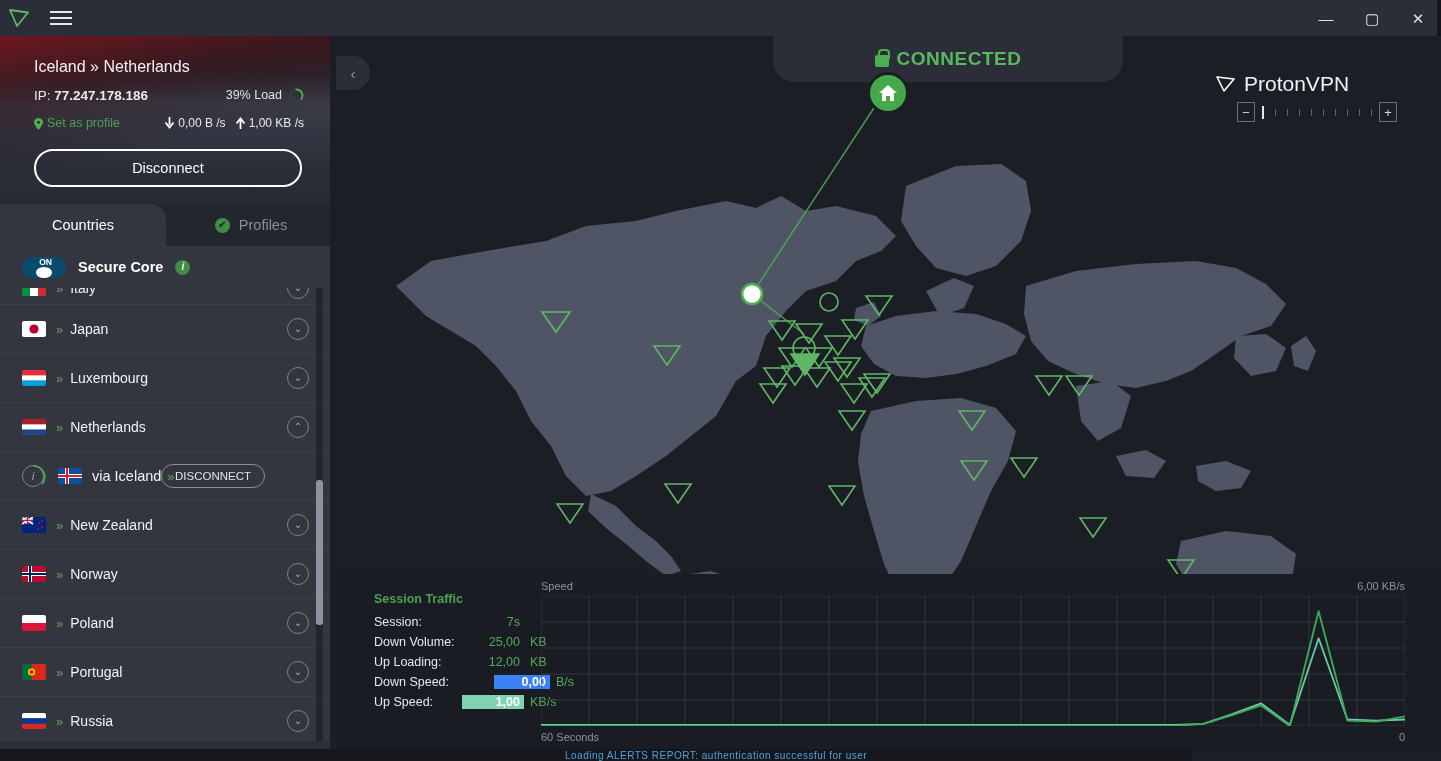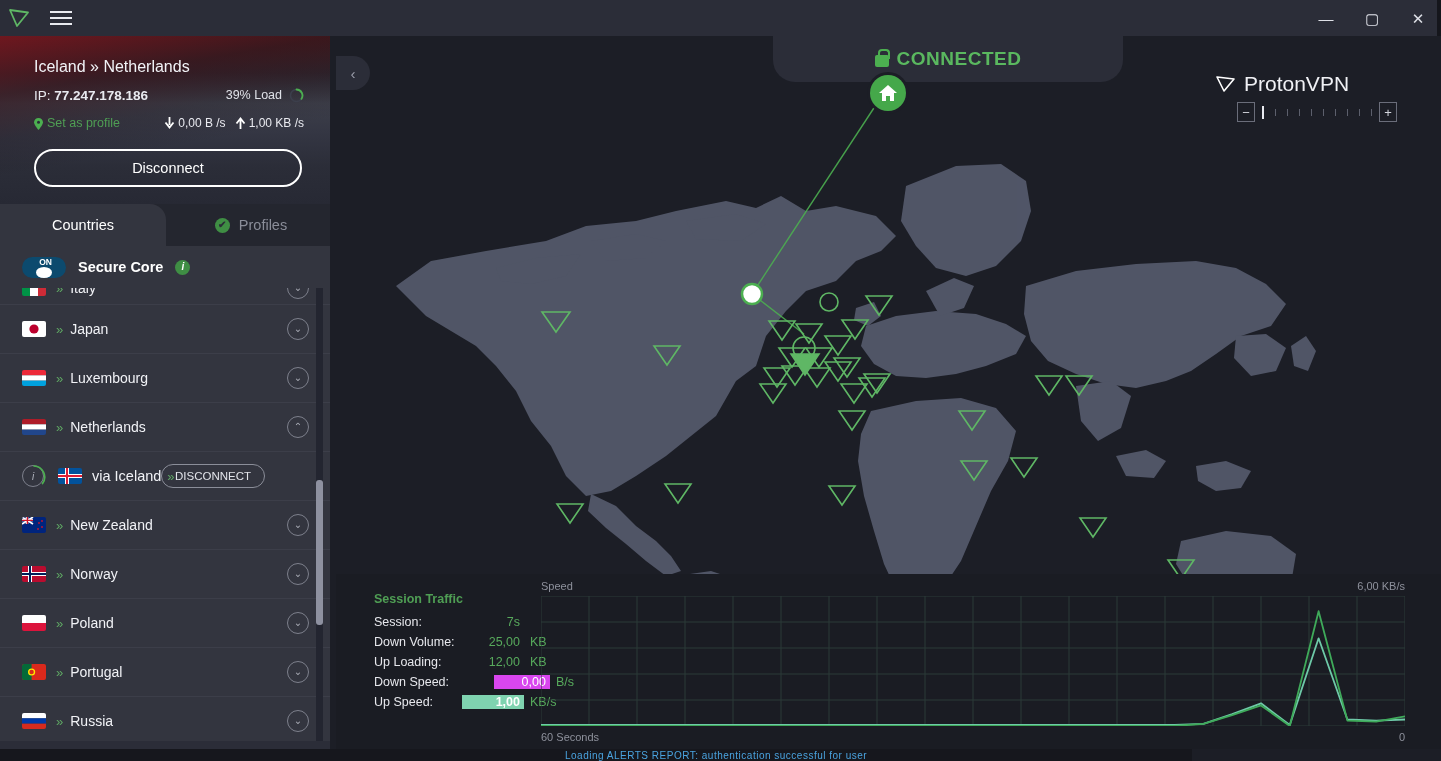--- a/index.html
+++ b/index.html
@@ -95,21 +95,21 @@
   
   .bottom-panel {
     position: absolute; left: 336px; bottom: 12px; width: 1105px; height: 175px;
     background: #1a1c23; z-index: 3;
   }
   .session-box { position: absolute; left: 38px; top: 18px; width: 200px; }
   .session-title { color: #4f9e54; font-size: 12.5px; font-weight: bold; margin-bottom: 6px; }
   .srow { display: flex; align-items: center; height: 20px; font-size: 12.5px; }
   .slabel { color: #e6e7ec; width: 88px; }
   .sval { color: #57a95c; text-align: right; width: 62px; padding-right: 4px; }
-  .sval.box-dark { background: #d946ef; color: #ffffff; font-weight: normal; margin-left: 42px; }
+  .sval.box-dark { background: #3b82f6; color: #ffffff; font-weight: bold; margin-left: 42px; }
   .sval.box-light { background: #7fd3b0; color: #ffffff; font-weight: bold; }
   .sunit { color: #57a95c; padding-left: 6px; }
 
   .chart-wrap { position: absolute; left: 205px; top: 0; right: 36px; bottom: 0; }
   .chart-top-label {
     position: absolute; left: 0; top: 6px; color: #8e919c; font-size: 11px;
   }
   .chart-top-right {
     position: absolute; right: 0; top: 6px; color: #8e919c; font-size: 11px;
   }

